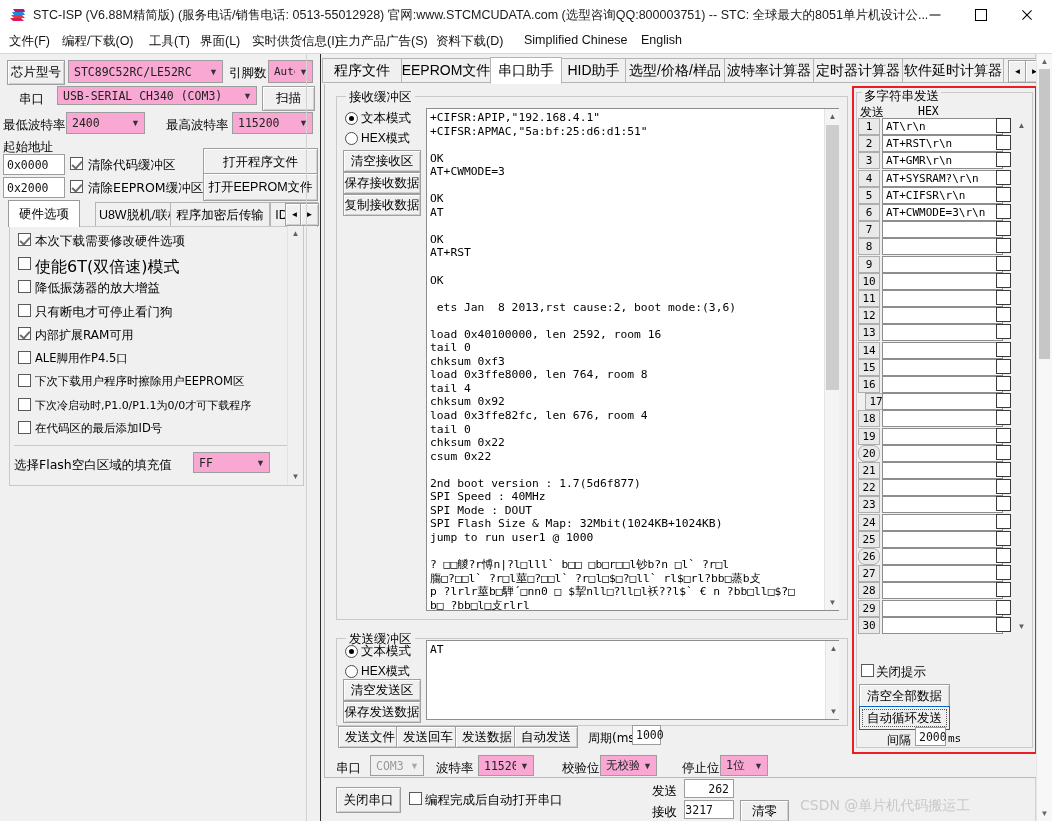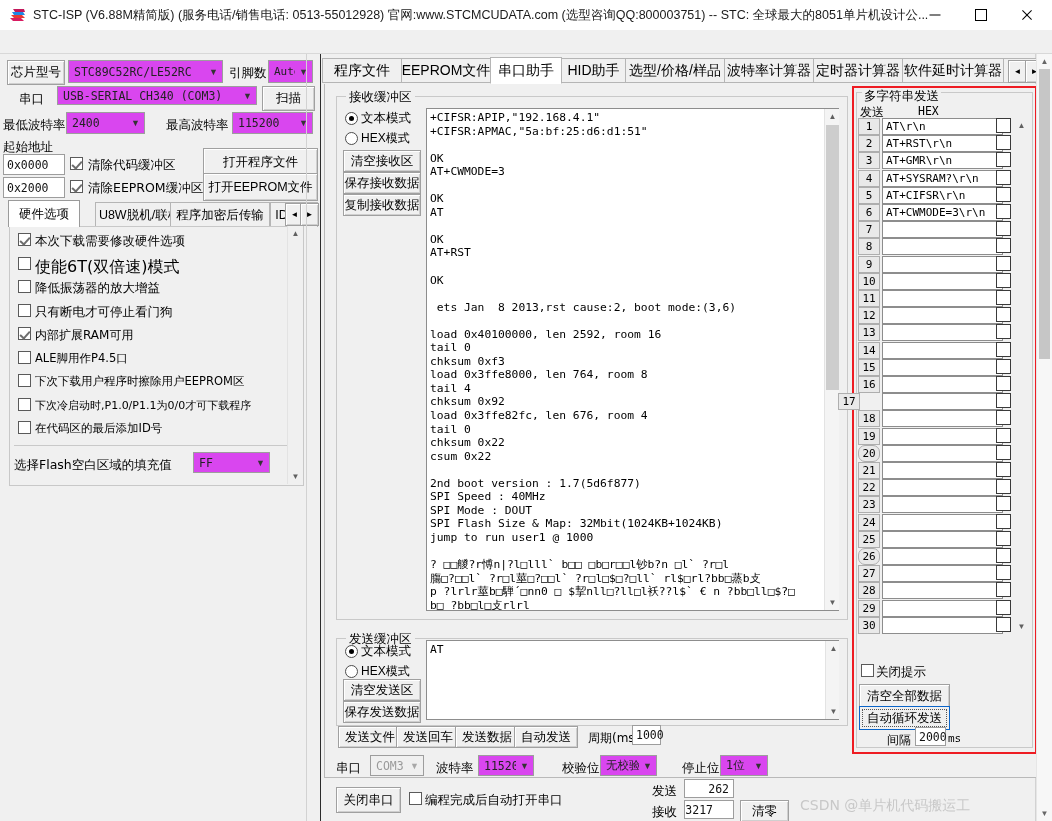--- a/index.html
+++ b/index.html
@@ -30,21 +30,21 @@
   .divline{position:absolute;left:0;top:53px;width:1052px;height:1px;background:#d8d8d8;}
 
   
   .leftpane{position:absolute;left:0;top:54px;width:318px;height:767px;background:#f0f0f0;}
   .lbl{position:absolute;font-size:12.5px;color:#000;white-space:nowrap;}
   .lbl.cn{font-family:"DejaVu Sans","Liberation Sans",sans-serif;}
   .btn3d{position:absolute;background:#f0f0f0;border:1px solid #a0a0a0;
          box-shadow:inset 1px 1px 0 #fff, inset -1px -1px 0 #cfcfcf;
          font-size:12.5px;text-align:center;color:#000;cursor:default;
          display:flex;align-items:center;justify-content:center;white-space:nowrap;}
-  .combo{position:absolute;background:#d946ef;border:1px solid #9d9d9d;box-sizing:border-box;
+  .combo{position:absolute;background:#f9a8d4;border:1px solid #9d9d9d;box-sizing:border-box;
          font-size:12px;color:#222;display:flex;align-items:center;cursor:default;}
   .combo .cv{padding-left:5px;flex:1;overflow:hidden;white-space:nowrap;font-family:"DejaVu Sans Mono","Liberation Mono",monospace;font-size:11.5px;}
   .combo .carat{width:17px;text-align:center;font-size:9px;color:#333;}
   .txtbox{position:absolute;background:#fff;border:1px solid #9d9d9d;box-sizing:border-box;
           font-family:"DejaVu Sans Mono","Liberation Mono",monospace;font-size:11.5px;
           display:flex;align-items:center;padding-left:3px;color:#111;}
   .groupbox{position:absolute;border:1px solid #c8c8c8;background:transparent;}
   .chk{position:absolute;width:13px;height:13px;border:1px solid #5a5a5a;background:#fff;box-sizing:border-box;}
   .chk.on:after{content:"";position:absolute;left:3px;top:1px;width:4px;height:8px;
                 border:solid #6d6d6d;border-width:0 2px 2px 0;transform:rotate(42deg);}
@@ -119,20 +119,31 @@
         <i></i>
       </div>
     <div class="wbtn wmax">
         <i></i>
       </div>
     <div class="wbtn wcls">
         <i></i>
       </div>
   </div>
 
+  <div class="menubar">
+    <div class="mi" style="left:9px">文件(F)</div>
+    <div class="mi" style="left:62px">编程/下载(O)</div>
+    <div class="mi" style="left:149px">工具(T)</div>
+    <div class="mi" style="left:200px">界面(L)</div>
+    <div class="mi" style="left:252px">实时供货信息(I)</div>
+    <div class="mi" style="left:336px">主力产品广告(S)</div>
+    <div class="mi" style="left:436px">资料下载(D)</div>
+    <div class="mi" style="left:524px">Simplified Chinese</div>
+    <div class="mi" style="left:641px">English</div>
+  </div>
   <div class="divline"></div>
 
   <div class="leftpane">
 
     <div class="btn3d" style="left:7px;top:6px;width:56px;height:23px;">芯片型号</div>
     <div class="combo" style="left:68px;top:6px;width:155px;height:23px;">
       <span class="cv">STC89C52RC/LE52RC</span>
       <span class="carat">▼</span>
     </div>
     <div class="lbl cn" style="left:229px;top:11px;">引脚数</div>
@@ -399,21 +410,21 @@
       <div class="rowChk" style="left: 996px; top: 324.4px;"></div>
       <div class="rowNum" style="left: 858px; top: 341.6px;">14</div>
       <div class="rowIn" style="left: 882px; top: 341.6px; width: 121px;"></div>
       <div class="rowChk" style="left: 996px; top: 341.6px;"></div>
       <div class="rowNum" style="left: 858px; top: 358.8px;">15</div>
       <div class="rowIn" style="left: 882px; top: 358.8px; width: 121px;"></div>
       <div class="rowChk" style="left: 996px; top: 358.8px;"></div>
       <div class="rowNum" style="left: 858px; top: 376px;">16</div>
       <div class="rowIn" style="left: 882px; top: 376px; width: 121px;"></div>
       <div class="rowChk" style="left: 996px; top: 376px;"></div>
-      <div class="rowNum" style="left: 838px; top: 393.2px;">17</div>
+      <div class="rowNum" style="left: 865px; top: 393.2px;">17</div>
       <div class="rowIn" style="left: 882px; top: 393.2px; width: 121px;"></div>
       <div class="rowChk" style="left: 996px; top: 393.2px;"></div>
       <div class="rowNum" style="left: 858px; top: 410.4px;">18</div>
       <div class="rowIn" style="left: 882px; top: 410.4px; width: 121px;"></div>
       <div class="rowChk" style="left: 996px; top: 410.4px;"></div>
       <div class="rowNum" style="left: 858px; top: 427.6px;">19</div>
       <div class="rowIn" style="left: 882px; top: 427.6px; width: 121px;"></div>
       <div class="rowChk" style="left: 996px; top: 427.6px;"></div>
       <div class="rowNum" style="left: 858px; top: 444.8px; border-radius: 7px;">20</div>
       <div class="rowIn" style="left: 882px; top: 444.8px; width: 121px;"></div>

